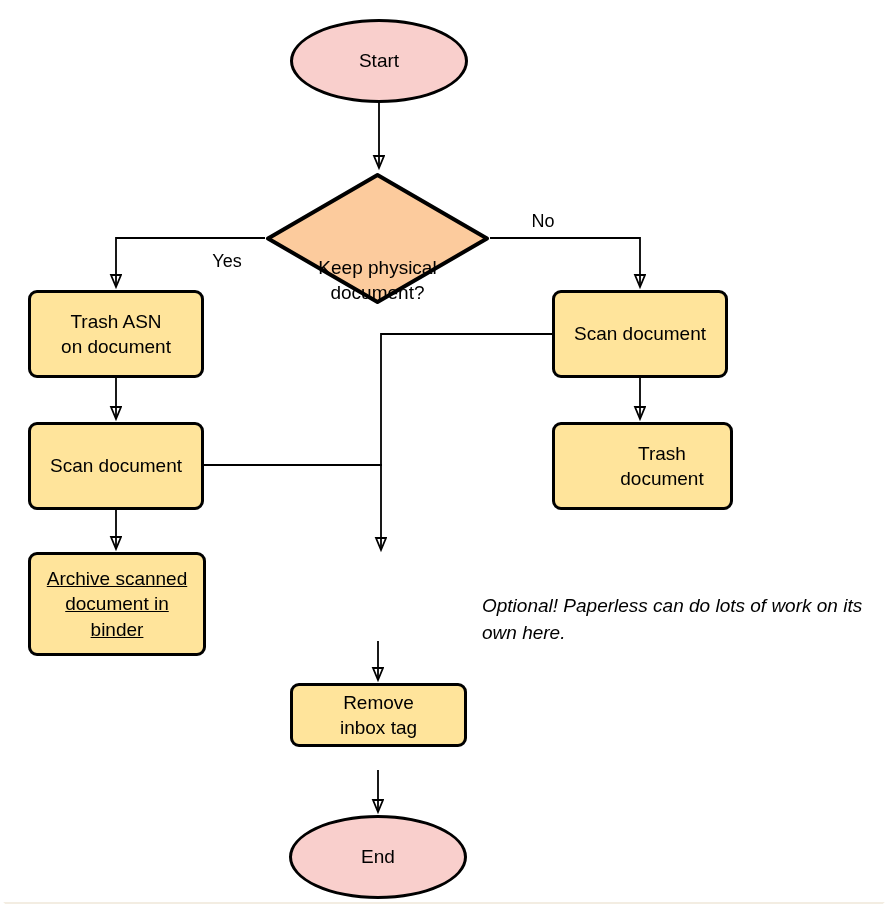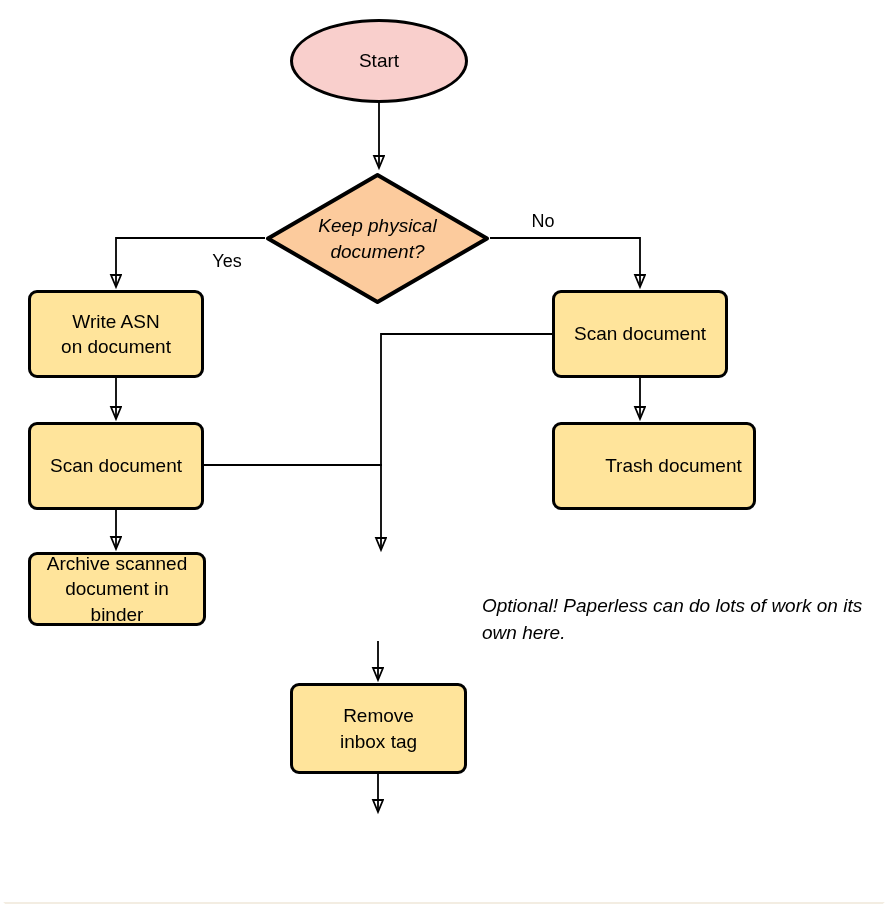--- a/index.html
+++ b/index.html
@@ -44,27 +44,26 @@
     border-radius: 9px;
   }
   .ellipse {
     background: var(--terminal, #F9CFCC);
     border: 3px solid var(--stroke, #000);
     border-radius: 50%;
   }
   .diamond-wrap {
     position: absolute;
     display: flex;
-    align-items: center;
+    align-items: flex-end;
     justify-content: center;
     text-align: center;
     font-size: 19px;
     line-height: 1.32;
     white-space: pre-line;
-    font-style: italic;
   }
   .diamond-wrap svg {
     position: absolute;
     left: 0; top: 0; width: 100%; height: 100%;
   }
   .diamond-wrap polygon {
     fill: var(--decision, #FCCB9D);
     stroke: var(--stroke, #000);
     stroke-width: 4;
     stroke-linejoin: round;
@@ -132,42 +131,45 @@
       <polygon points="112.5,3 222,66.5 112.5,130 3,66.5"></polygon>
     </svg>
     <span class="diamond-label">Keep physical
 document?</span>
   </div>
 
   <div class="edge-label" style="left:199px; top:211px; width:56px;margin-top:40px;">Yes</div>
   <div class="edge-label" style="left:518px; top:211px; width:50px;">No</div>
 
   <div class="node rect" style="left:28px; top:290px; width:176px; height:88px;">
-    <span>Write ASN
+    <span>Trash ASN
 on document</span>
   </div>
   <div class="node rect" style="left:28px; top:422px; width:176px; height:88px;">
     <span>Scan document</span>
   </div>
-  <div class="node rect" style="left:28px; top:552px; width:178px; height:74px;">
+  <div class="node rect" style="left:28px; top:552px; width:178px; height:104px;text-decoration:underline;">
     <span>Archive scanned
 document in
 binder</span>
   </div>
 
   <div class="node rect" style="left:552px; top:290px; width:176px; height:88px;">
     <span>Scan document</span>
   </div>
-  <div class="node rect" style="left:552px; top:422px; width:204px; height:88px;padding-left:39px;">
+  <div class="node rect" style="left:552px; top:422px; width:181px; height:88px;padding-left:39px;">
     <span>Trash document</span>
   </div>
 
-  <div class="node rect" style="left:290px; top:683px; width:177px; height:91px;">
+  <div class="node rect" style="left:290px; top:683px; width:177px; height:64px;">
     <span>Remove
 inbox tag</span>
   </div>
 
+  <div class="node ellipse" style="left:289px; top:815px; width:178px; height:84px;">
+    <span>End</span>
+  </div>
 
   <div class="note">Optional! Paperless can do lots of work on its own here.</div>
 
   <div class="page-edge-line"></div>
 
 </div>
 
 </body></html>

